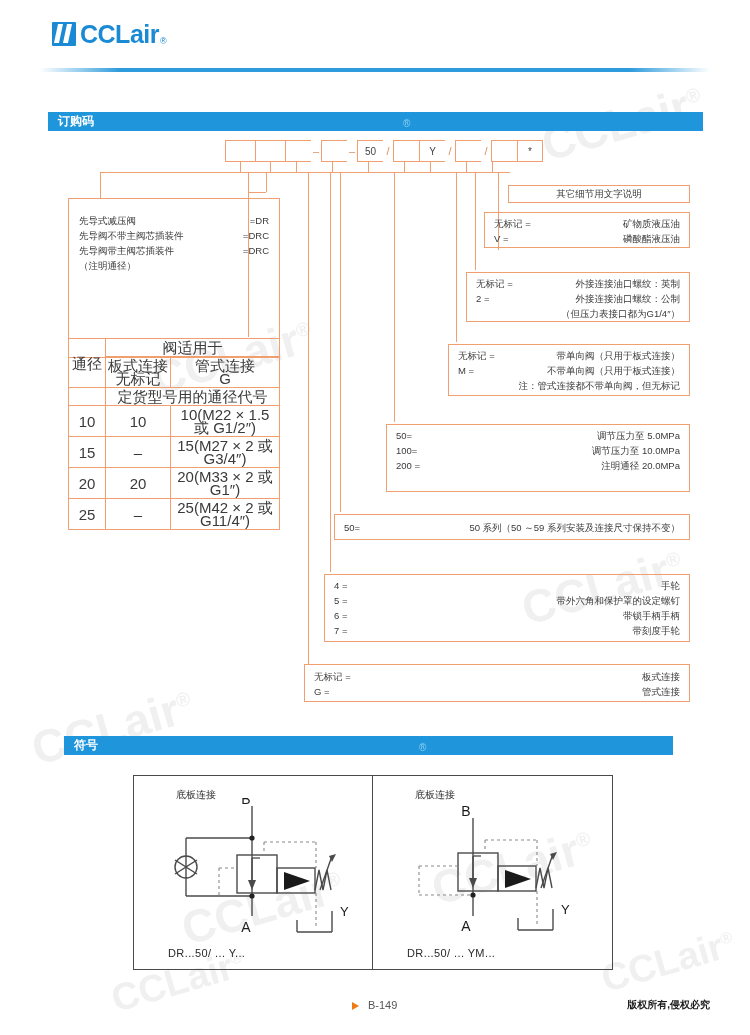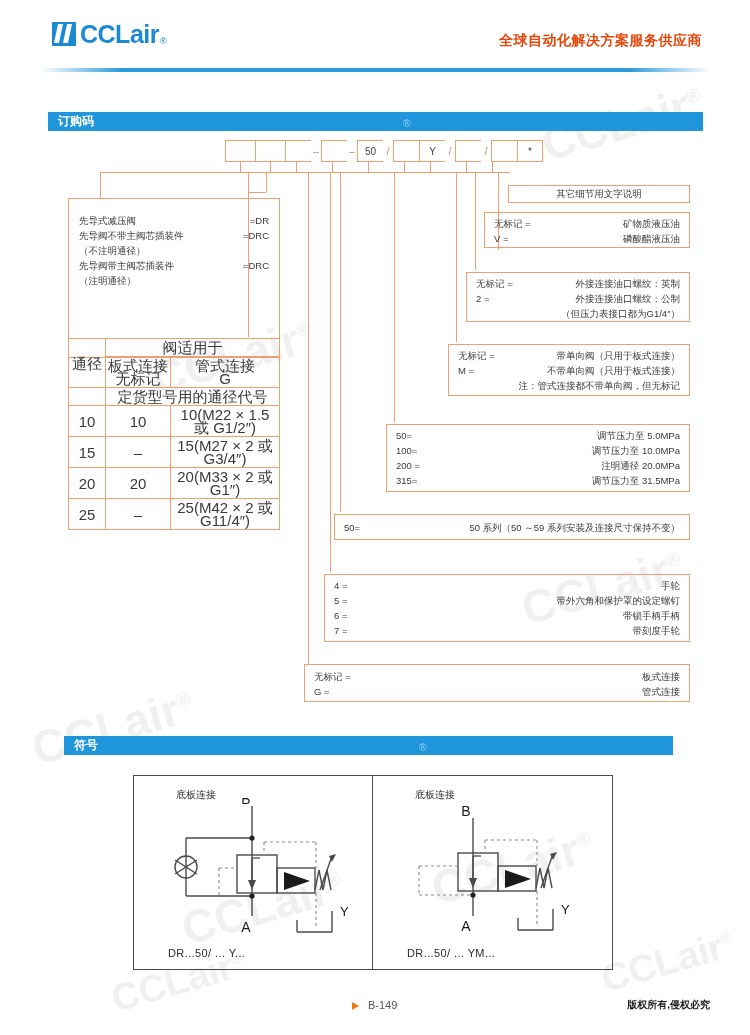--- a/index.html
+++ b/index.html
@@ -150,21 +150,20 @@
 <div class="wm" style="left:180px;top:880px;font-size:46px;"><span>CCLair</span><sup>®</sup></div>
 <div class="wm" style="left:110px;top:960px;font-size:38px;"><span>CCLair</span><sup>®</sup></div>
 <div class="wm" style="left:600px;top:940px;font-size:38px;"><span>CCLair</span><sup>®</sup></div>
 
 <div class="abs" id="header">
   <div class="logo-wrap">
     <span class="logo-mark"></span>
     <span class="logo-text">CCLair</span>
     <span class="logo-reg">®</span>
   </div>
-  <div class="slogan">全球自动化解决方案服务供应商</div>
   <div class="header-rule"></div>
 </div>
 
 <div class="section-bar" style="left:48px;top:112px;width:655px;">
   <span>订购码</span>
   <span class="bar-reg">®</span>
 </div>
 
 <div class="abs" id="code-row">
     <div class="cbox" style="width: 30px;"></div>
@@ -212,21 +211,20 @@
 <div class="ibox" style="left:68px;top:198px;width:212px;height:160px;">
   <div style="height:14px;"></div>
   <div class="lrow">
     <span>先导式减压阀</span>
     <span>=DR</span>
   </div>
   <div class="lrow">
     <span>先导阀不带主阀芯插装件</span>
     <span>=DRC</span>
   </div>
-  <div class="lsub">（不注明通径）</div>
   <div class="lrow">
     <span>先导阀带主阀芯插装件</span>
     <span>=DRC</span>
   </div>
   <div class="lsub">（注明通径）</div>
 </div>
 
 <table id="dtable">
   <tbody>
       <tr>
@@ -314,24 +312,20 @@
     <span class="k">50=</span>
     <span class="v">调节压力至 5.0MPa</span>
   </div>
   <div class="irow">
     <span class="k">100=</span>
     <span class="v">调节压力至 10.0MPa</span>
   </div>
   <div class="irow">
     <span class="k">200  =</span>
     <span class="v">注明通径 20.0MPa</span>
-  </div>
-  <div class="irow">
-    <span class="k">315=</span>
-    <span class="v">调节压力至 31.5MPa</span>
   </div>
 </div>
 
 <div class="ibox" style="left:334px;top:514px;width:356px;height:26px;">
   <div class="irow" style="margin-top:5px;">
     <span class="k">50=</span>
     <span class="v">50 系列（50 ～59 系列安装及连接尺寸保持不变）</span>
   </div>
 </div>
 

